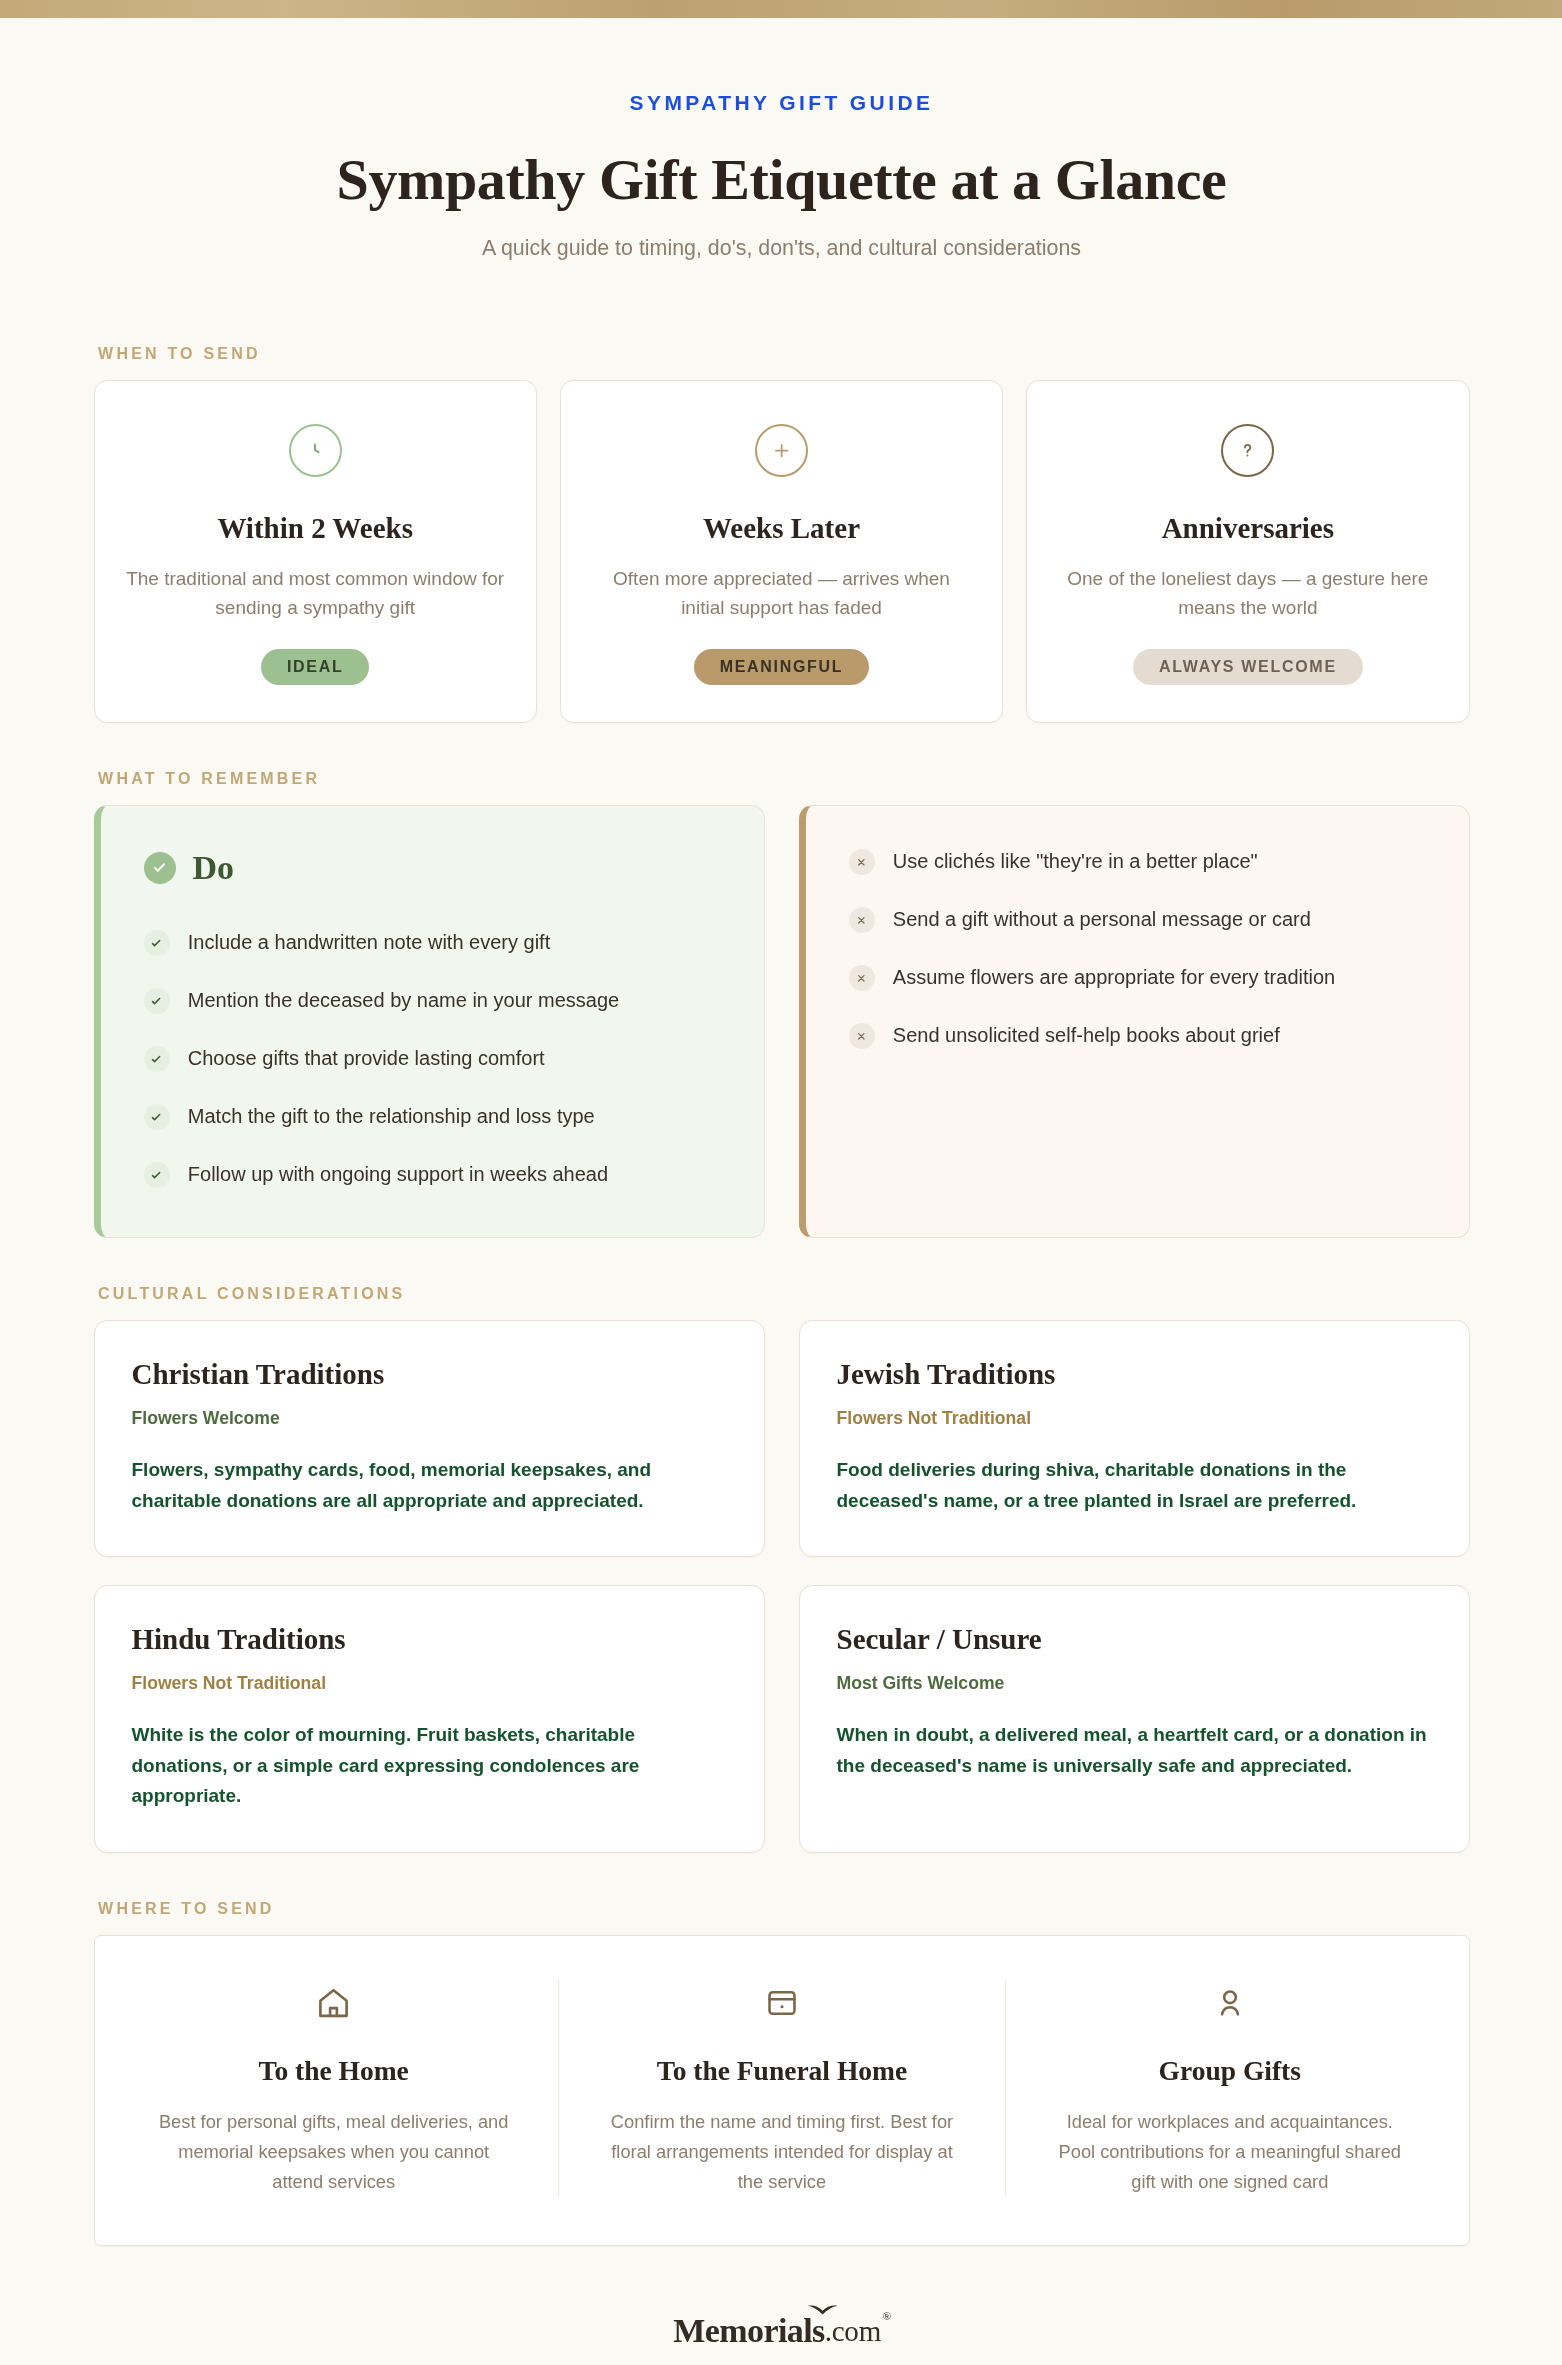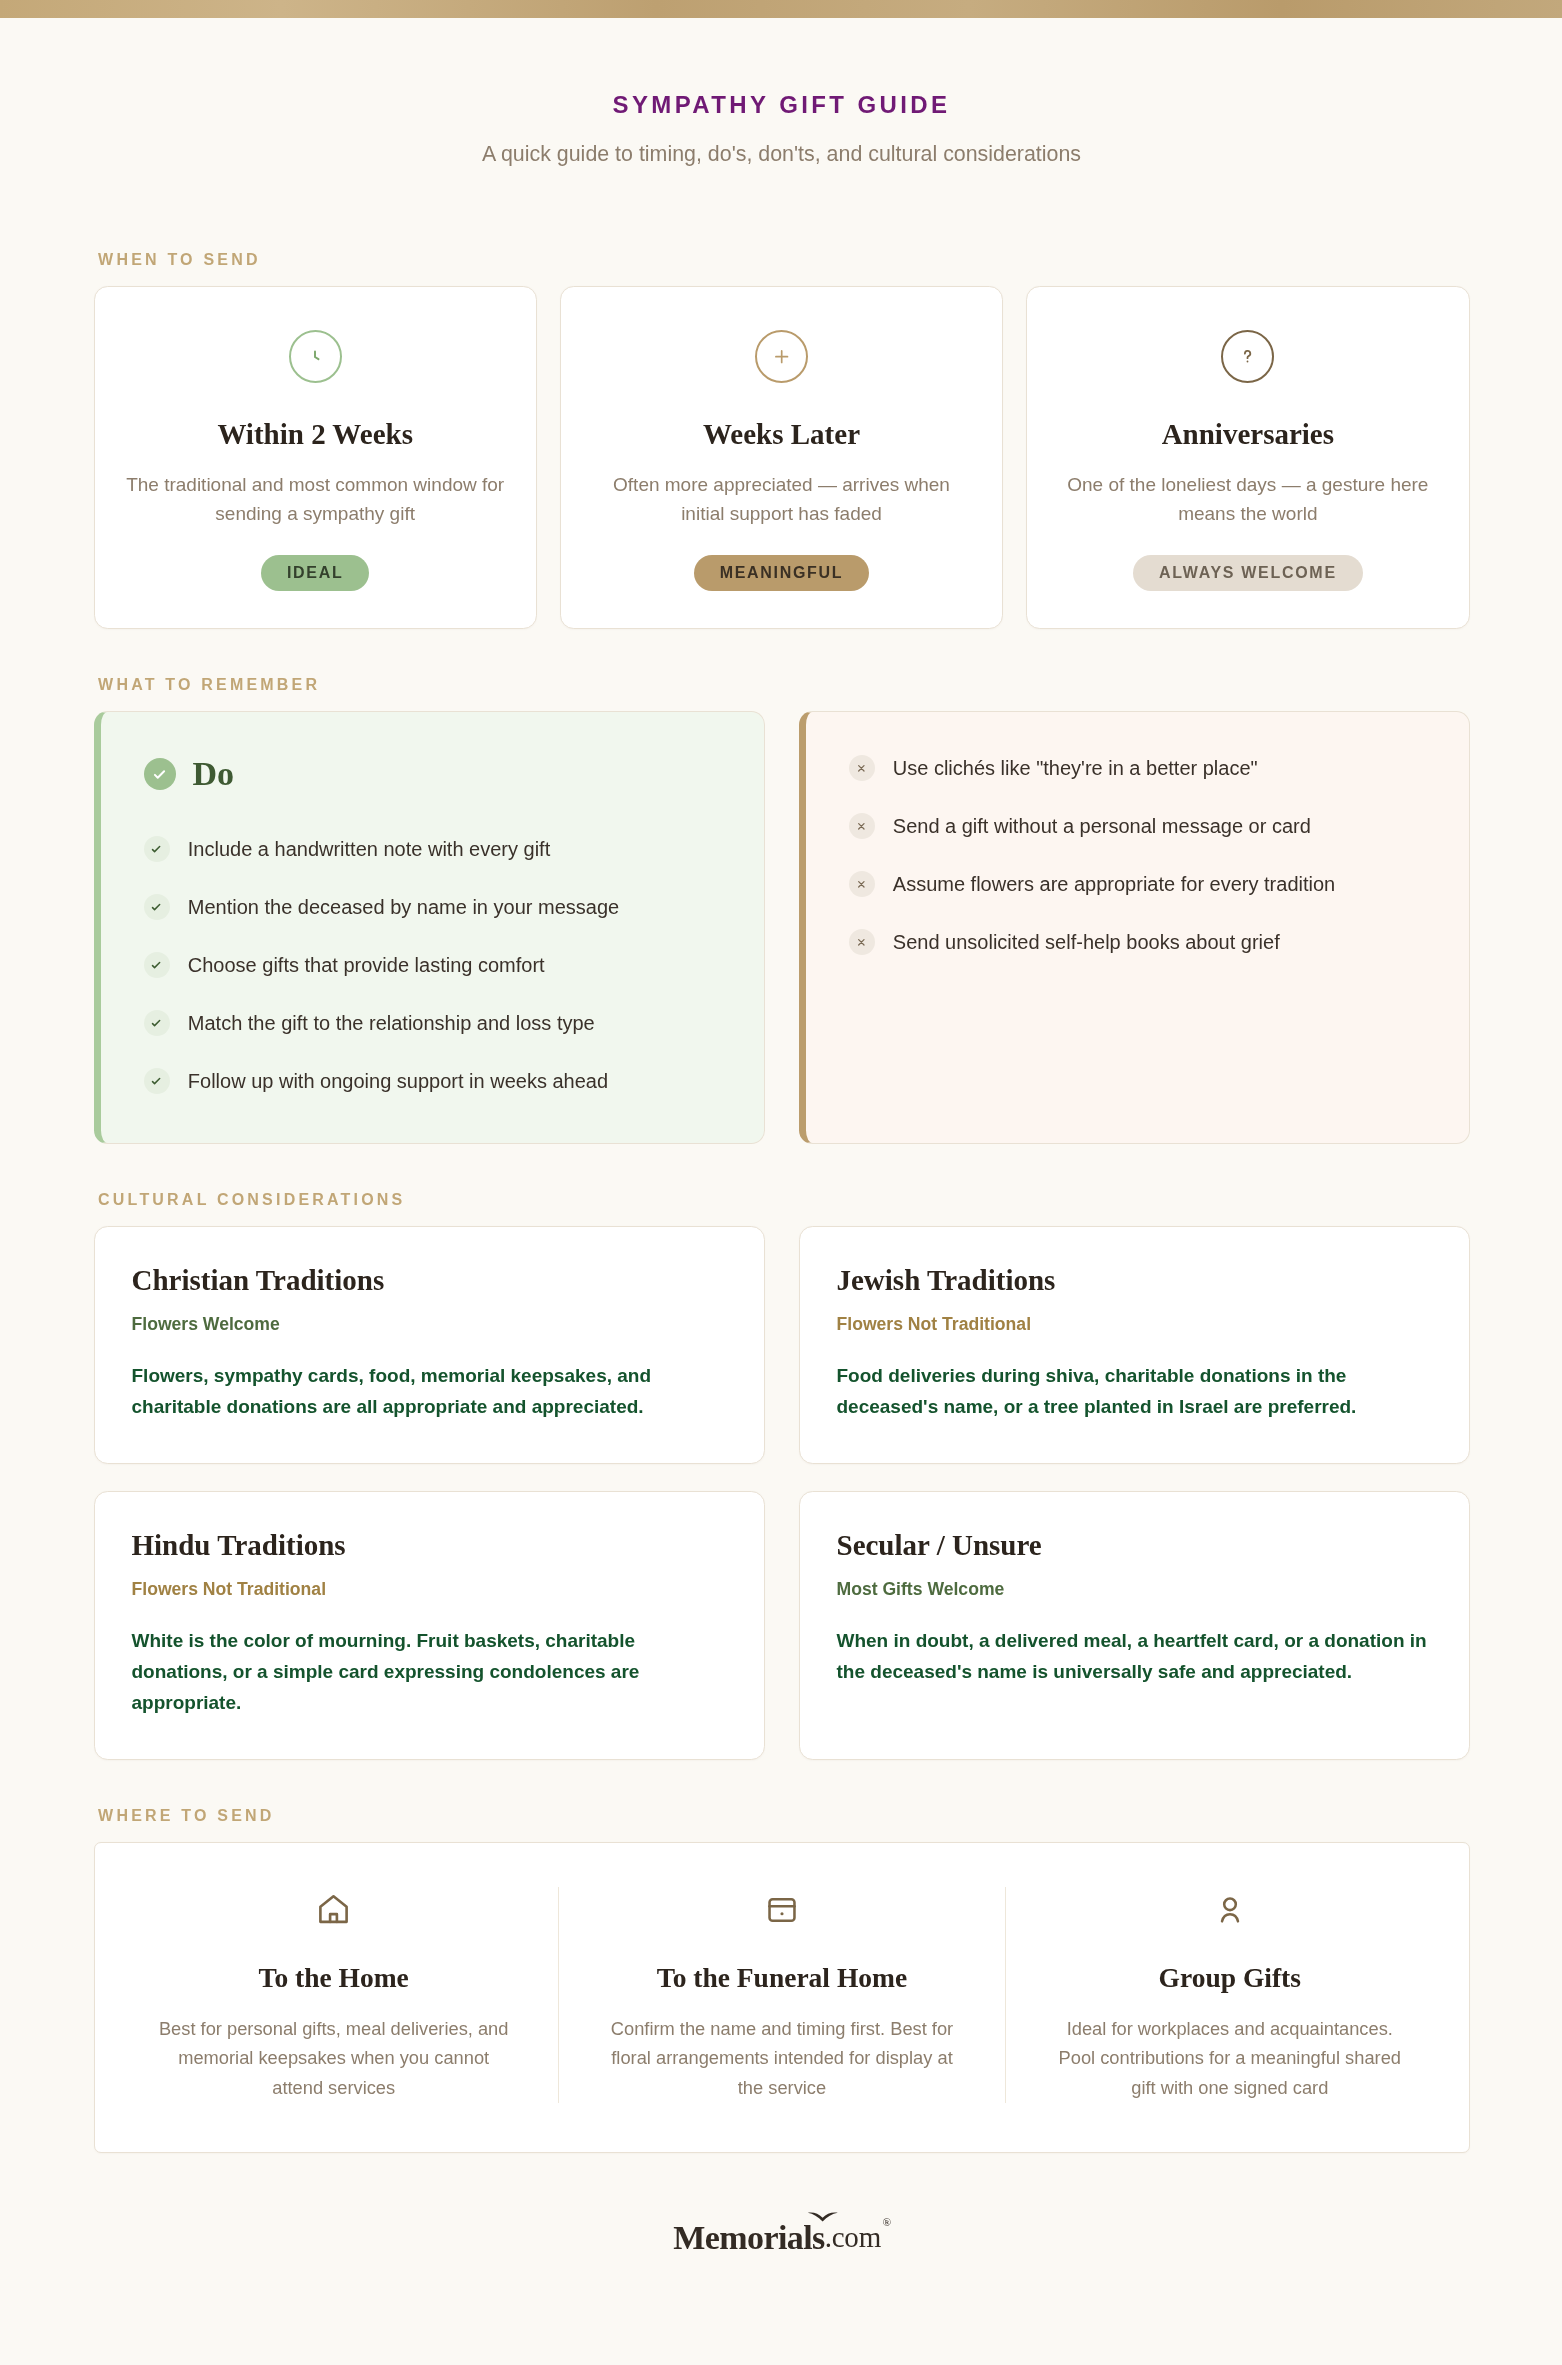--- a/index.html
+++ b/index.html
@@ -45,24 +45,24 @@
     width:1450px;
     margin:0 auto;
     padding:0 37px;
   }
   
   header.hero{
     text-align:center;
     padding:73px 0 0;
   }
   .eyebrow{
-    font-size:24px;
+    font-size:21px;
     letter-spacing:3.4px;
     font-weight:700;
-    color:#701a75;
+    color:#1d4ed8;
     text-transform:uppercase;
     text-align:center;
   }
   h1.title{
     font-family:"Liberation Serif", serif;
     font-size:58px;
     font-weight:700;
     color:#2c241d;
     margin-top:30.5px;
     letter-spacing:-0.4px;
@@ -293,20 +293,21 @@
 </head>
 <body>
 
 <div class="page">
 
   <div class="topbar"></div>
 
   <header class="hero">
     <div class="wrap">
       <div class="eyebrow">SYMPATHY GIFT GUIDE</div>
+      <h1 class="title">Sympathy Gift Etiquette at a Glance</h1>
       <div class="subtitle">A quick guide to timing, do's, don'ts, and cultural considerations</div>
     </div>
   </header>
 
   <section class="section" style="margin-top:84px;">
     <div class="wrap">
       <div class="seclabel">WHEN TO SEND</div>
       <div class="timing-grid">
 
         <div class="timing-card">

